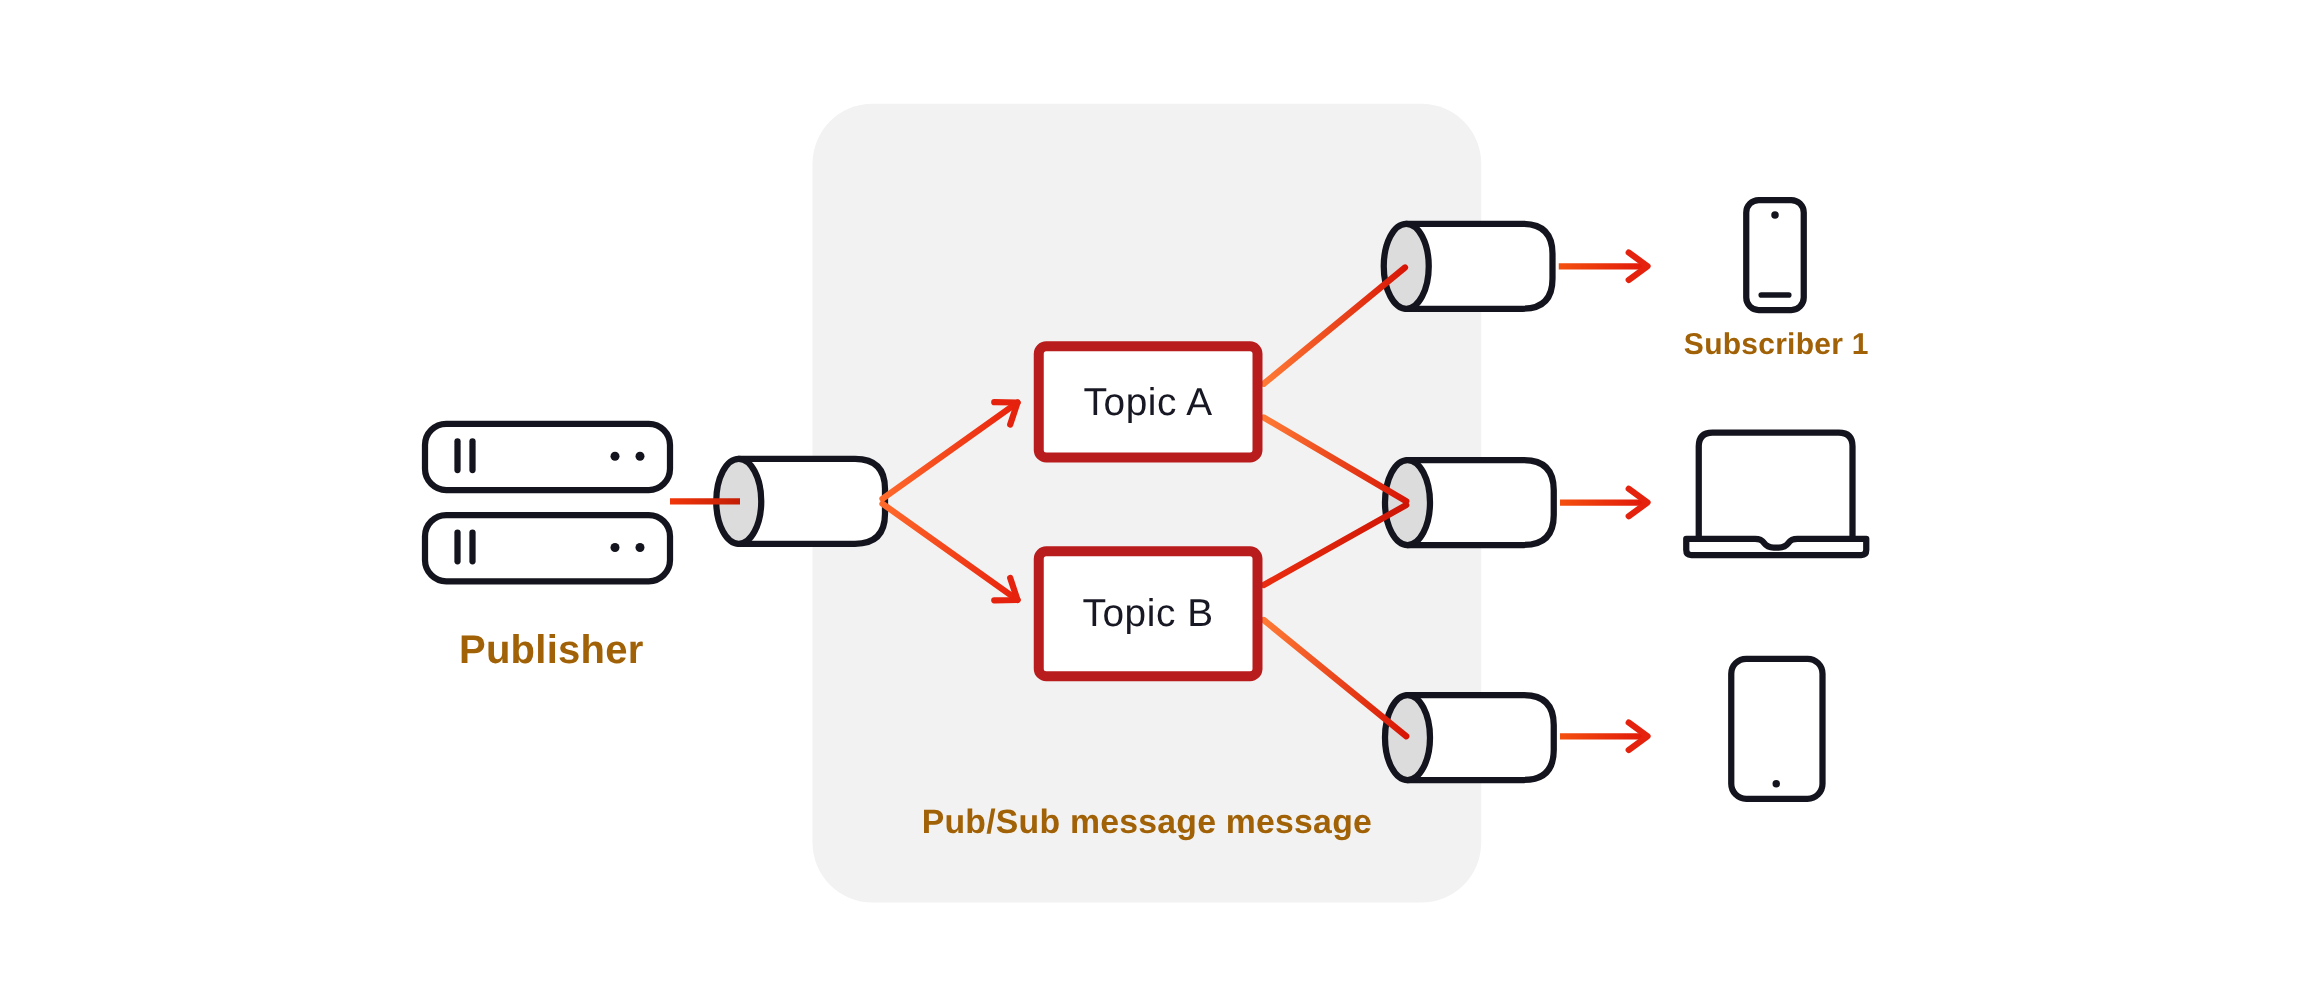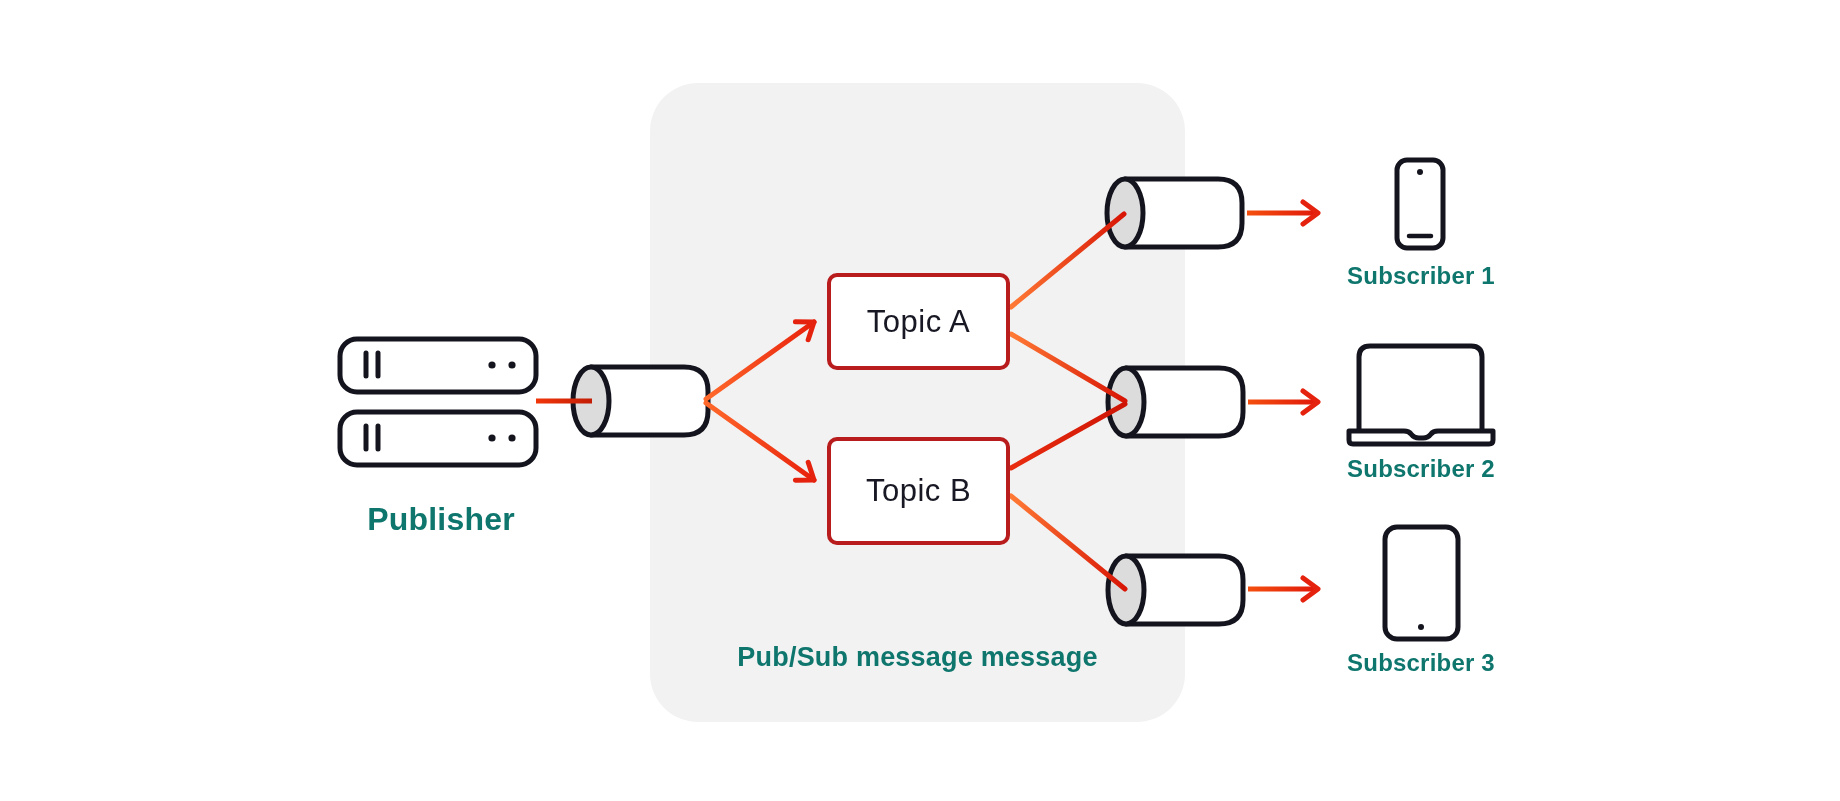--- a/index.html
+++ b/index.html
@@ -30,37 +30,37 @@
     top: 0;
     width: 1840px;
     height: 801px;
   }
   .topic-box {
     position: absolute;
     left: 827px;
     width: 183px;
     box-sizing: border-box;
     background: #ffffff;
-    border: 4px solid #b91c1c;
+    border: 8px solid #b91c1c;
     border-radius: 10px;
     display: flex;
     align-items: center;
     justify-content: center;
     font-size: 31px;
     font-weight: 400;
     letter-spacing: 0.5px;
     color: #181824;
   }
   .topic-a { top: 273px; height: 97px; }
   .topic-b { top: 437px; height: 108px; }
   .lbl {
     position: absolute;
     text-align: center;
     font-weight: 700;
-    color: #0f766e;
+    color: #a16207;
     letter-spacing: 0.2px;
   }
   .publisher-lbl { left: 341px; top: 501px; width: 200px; font-size: 32px; }
   .broker-lbl   { left: 650px; top: 642px; width: 535px; font-size: 27px; }
   .sub-lbl      { left: 1311px; width: 220px; font-size: 24px; }
   .sub-1 { top: 262px; }
   .sub-2 { top: 455px; }
   .sub-3 { top: 649px; }
 </style>
 </head>
@@ -155,16 +155,14 @@
   <div class="topic-box topic-a">
     <span>Topic A</span>
   </div>
   <div class="topic-box topic-b">
     <span>Topic B</span>
   </div>
 
   <div class="lbl publisher-lbl">Publisher</div>
   <div class="lbl broker-lbl">Pub/Sub message message</div>
   <div class="lbl sub-lbl sub-1">Subscriber 1</div>
-  <div class="lbl sub-lbl sub-2">Subscriber 2</div>
-  <div class="lbl sub-lbl sub-3">Subscriber 3</div>
 
 </div>
 
 </body></html>

